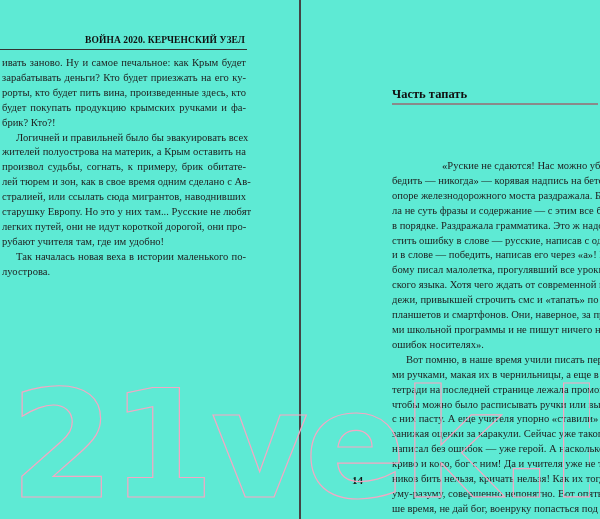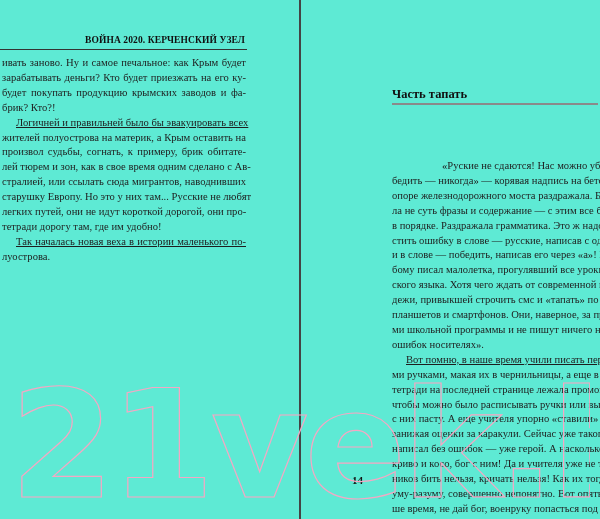--- a/index.html
+++ b/index.html
@@ -26,21 +26,21 @@
     background: #333;
   }
   .text-block {
     position: absolute; font-size: 10.6px; line-height: 14.9px;
     text-align: justify;
   }
   .left-text { left: 2px; top: 56px; width: 244px; }
   .right-text { left: 392px; top: 159px; width: 197px; }
   .line { display: block; white-space: nowrap; text-align-last: justify; }
   .line.last { text-align-last: left; }
-  .indent { padding-left: 14px; text-decoration: underline; }
+  .indent { padding-left: 14px; }
   .indent-big { padding-left: 50px; }
   .chapter-title {
     position: absolute; left: 392px; top: 87px; font-weight: bold;
     font-size: 12.5px; color: #111;
   }
   .chapter-rule {
     position: absolute; left: 392px; top: 103px; width: 206px; height: 2px;
     background: #8a8a8a;
   }
   .page-number {
@@ -59,30 +59,31 @@
 </style>
 </head>
 <body>
 
 <div class="page page-left">
   <div class="running-header">ВОЙНА 2020. КЕРЧЕНСКИЙ УЗЕЛ</div>
   <div class="header-rule"></div>
   <div class="text-block left-text" id="left-text">
       <span class="line">ивать заново. Ну и самое печальное: как Крым будет</span>
       <span class="line">зарабатывать деньги? Кто будет приезжать на его ку-</span>
-      <span class="line">будет покупать продукцию крымских заводов и фа-</span>
+      <span class="line">рорты, кто будет пить вина, произведенные здесь, кто</span>
+      <span class="line">будет покупать продукцию крымских ручками и фа-</span>
       <span class="line last">брик? Кто?!</span>
       <span class="line indent">Логичней и правильней было бы эвакуировать всех</span>
       <span class="line">жителей полуострова на материк, а Крым оставить на</span>
       <span class="line">произвол судьбы, согнать, к примеру, брик обитате-</span>
       <span class="line">лей тюрем и зон, как в свое время одним сделано с Ав-</span>
       <span class="line">стралией, или ссылать сюда мигрантов, наводнивших</span>
       <span class="line">старушку Европу. Но это у них там... Русские не любят</span>
       <span class="line">легких путей, они не идут короткой дорогой, они про-</span>
-      <span class="line last">тетради дорогу там, где им удобно!</span>
+      <span class="line last">рубают учителя там, где им удобно!</span>
       <span class="line indent">Так началась новая веха в истории маленького по-</span>
       <span class="line last">луострова.</span>
     </div>
 </div>
 
 <div class="spine"></div>
 
 <div class="page page-right"></div>
 <div class="chapter-title">Часть тапать</div>
 <div class="chapter-rule"></div>

